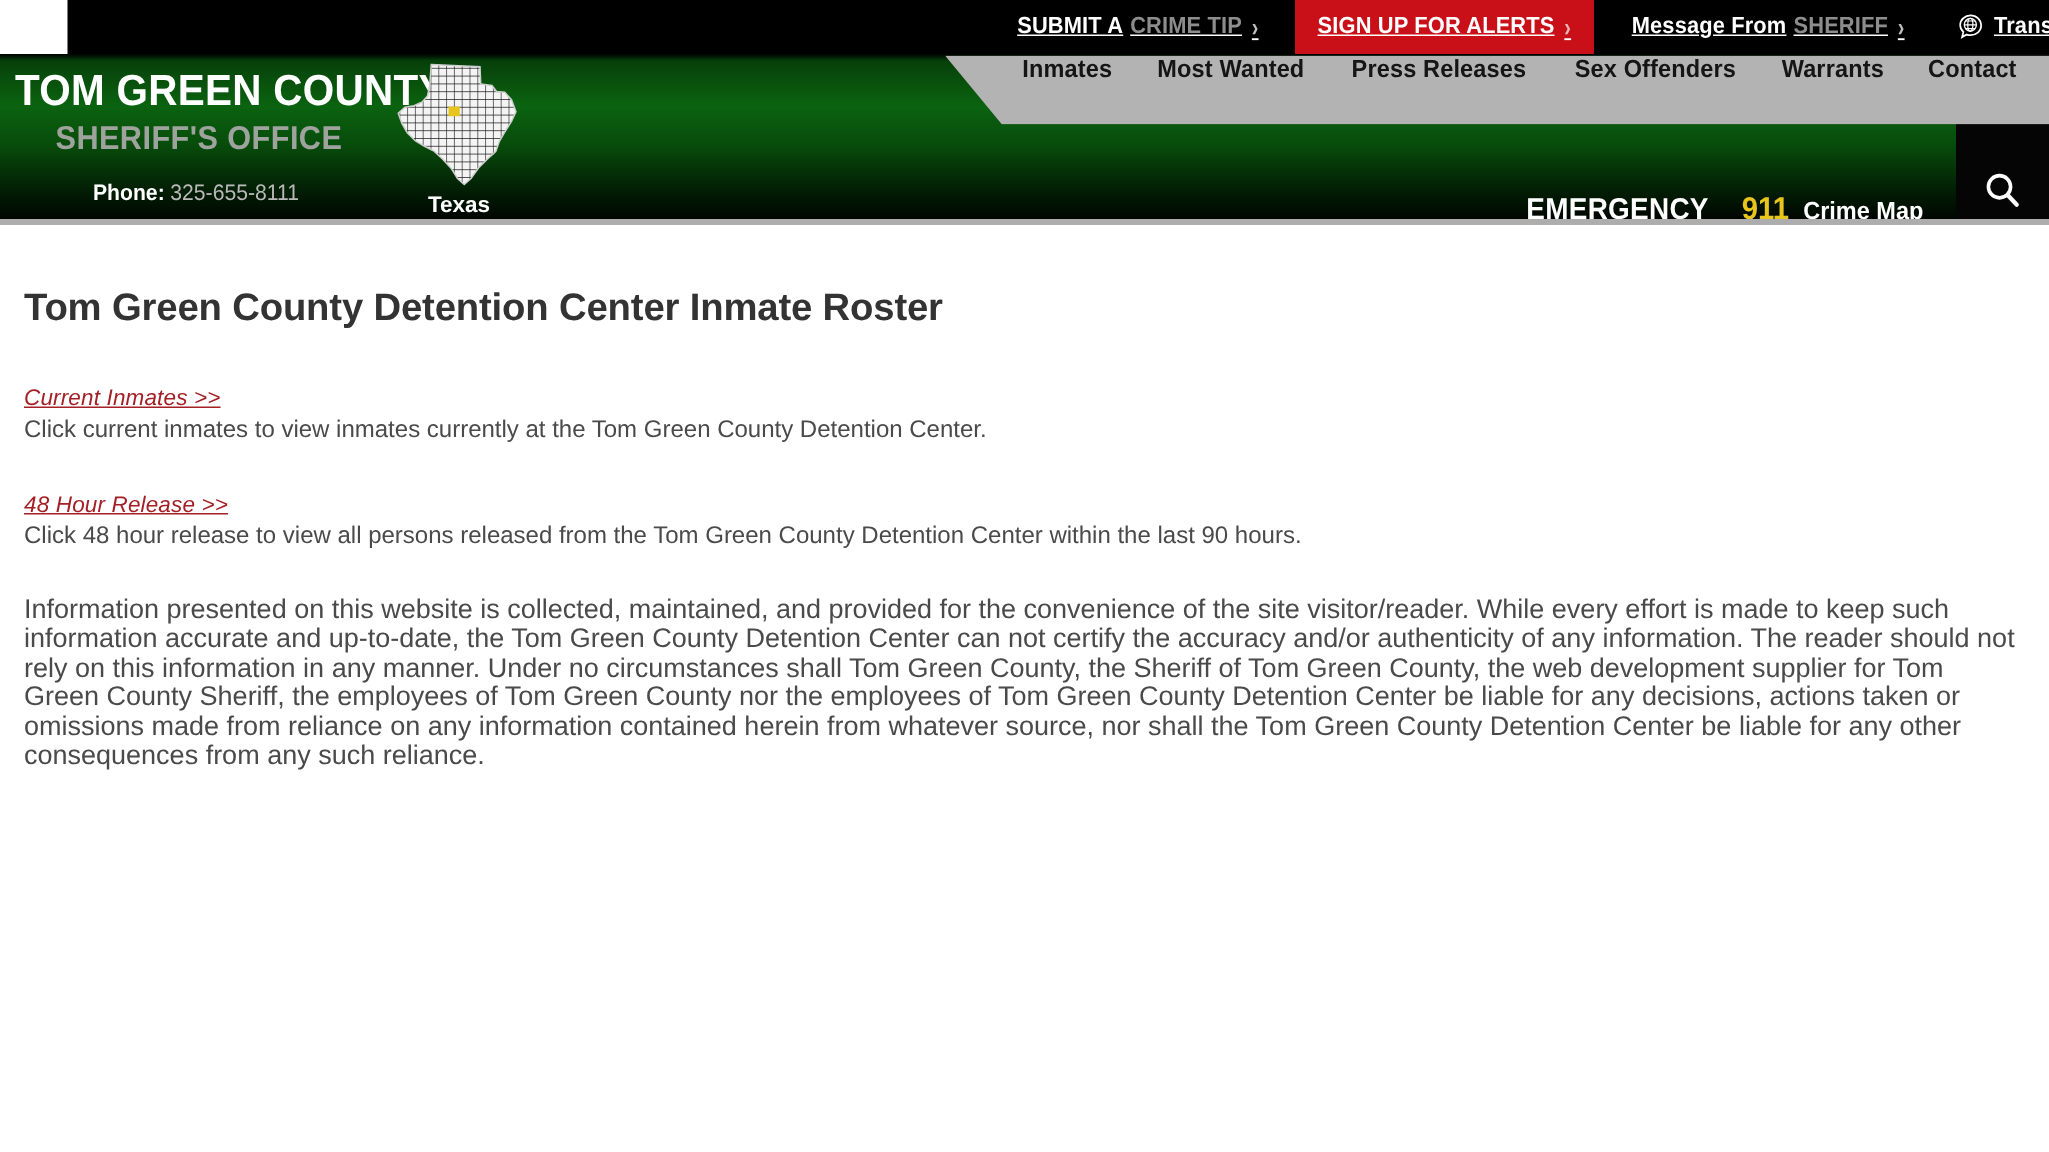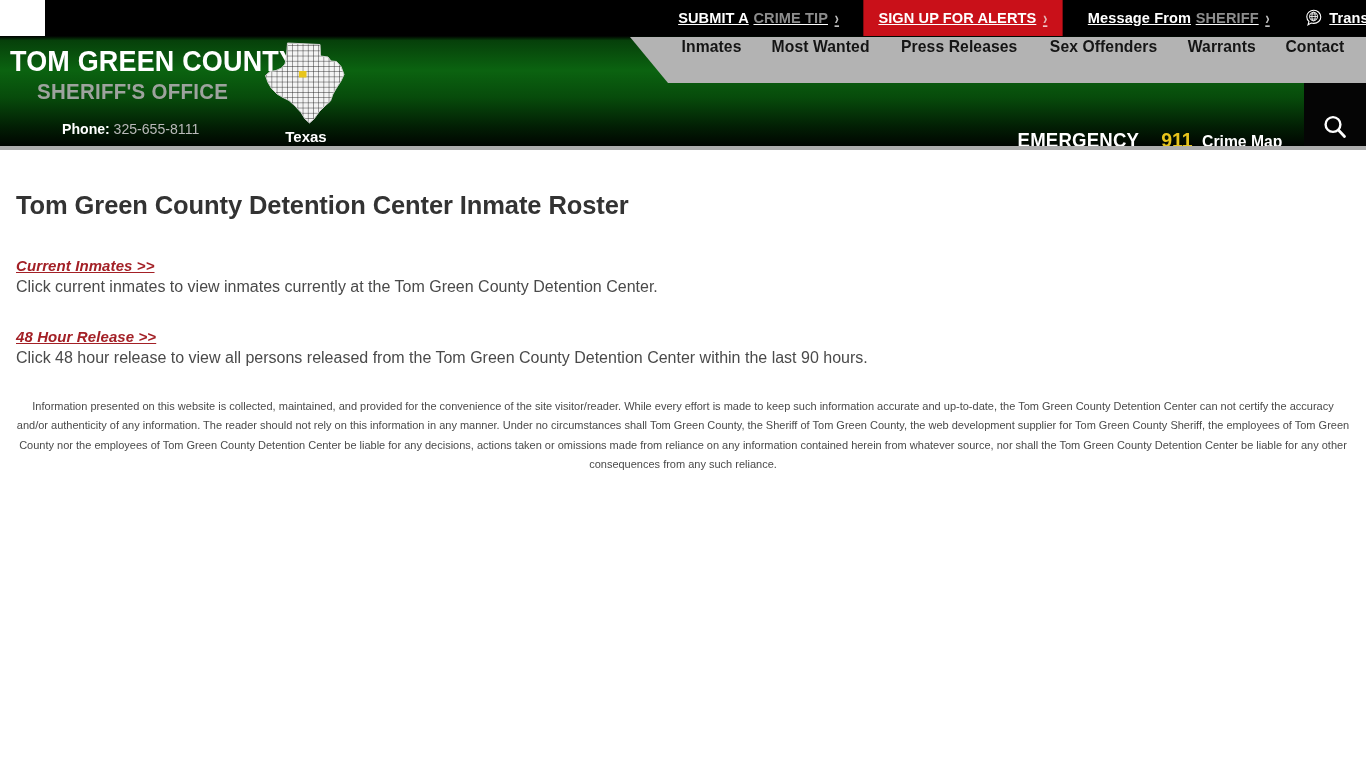--- a/index.html
+++ b/index.html
@@ -221,21 +221,21 @@
     line-height: 30px;
     letter-spacing: -0.1px;
     font-stretch: condensed;
   }
   .section { margin-top: 36px; }
   .section + .section { margin-top: 30px; }
   .roster-link {
     display: inline-block;
     color: #a32026;
     font-size: 15px;
-    font-weight: bold;
+    font-weight: normal;
     font-style: italic;
     text-decoration: underline;
     line-height: 19px;
     font-stretch: condensed;
     letter-spacing: 0.1px;
   }
   .section-desc {
     color: #4a4a4a;
     font-size: 16px;
     line-height: 20px;
@@ -245,24 +245,24 @@
   .disclaimer-block { margin-top: 29px; }
   .disclaimer-label {
     color: #333333;
     font-size: 15px;
     font-weight: bold;
     line-height: 20px;
     font-stretch: condensed;
   }
   .disclaimer-text {
     color: #4a4a4a;
-    font-size: 11px;
+    font-size: 18px;
     line-height: 19.4px;
     max-width: 1336px;
-    text-align: center;
+    text-align: left;
     font-stretch: condensed;
     margin-top: 0px;
   }
 </style>
 </head>
 <body>
 
 <div class="topbar">
 
   <a class="topbar-item" href="#">

